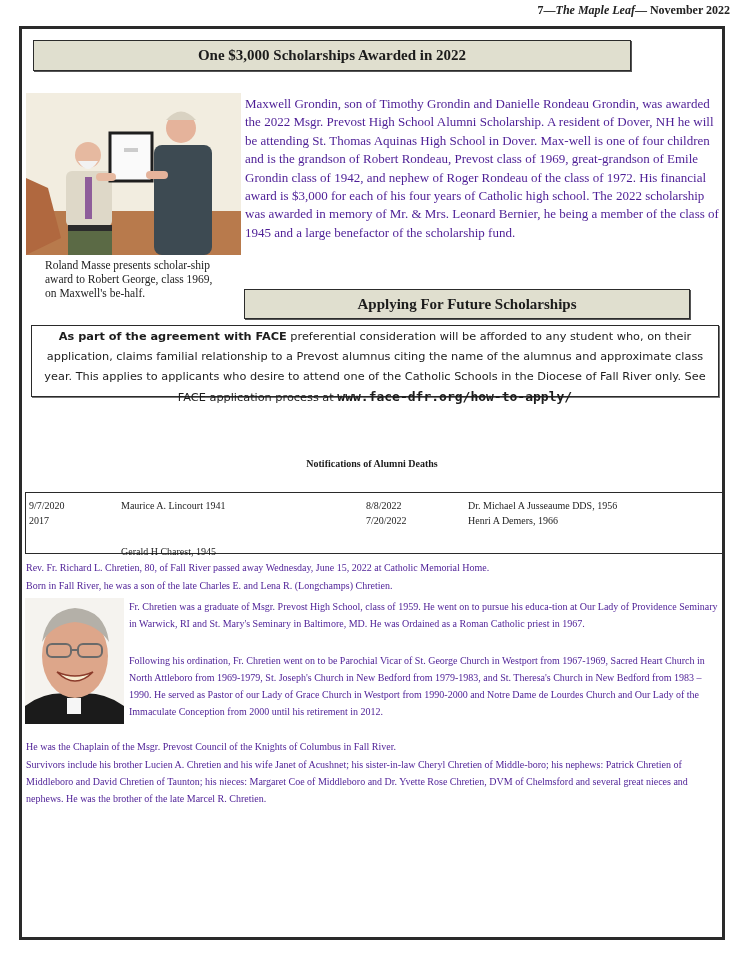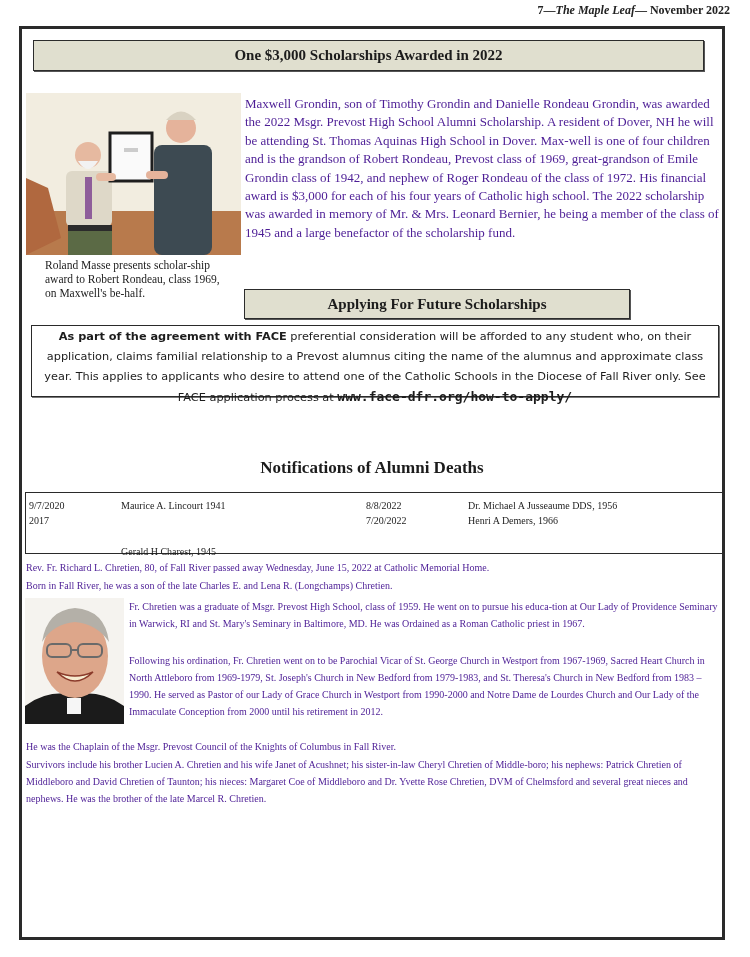--- a/index.html
+++ b/index.html
@@ -17,22 +17,22 @@
       position: absolute; left: 19px; top: 26px; width: 706px; height: 914px;
       border: 3px solid #2a2a2a; box-sizing: border-box;
       border-right-width: 3px; border-bottom-width: 3px;
     }
     .banner {
       position: absolute; background: #e0dfcf; border: 1.5px solid #2c2c2c;
       box-shadow: 1px 1px 0 #555;
       font-family: "Liberation Serif", serif; font-weight: bold;
       text-align: center; color: #1c1c1c; box-sizing: border-box;
     }
-    .banner-1 { left: 33px; top: 40px; width: 671px; height: 31px; font-size: 15px; line-height: 29px; }
-    .banner-2 { left: 244px; top: 289px; width: 386px; height: 30px; font-size: 15px; line-height: 28px; }
+    .banner-1 { left: 33px; top: 40px; width: 598px; height: 31px; font-size: 15px; line-height: 29px; }
+    .banner-2 { left: 244px; top: 289px; width: 446px; height: 30px; font-size: 15px; line-height: 28px; }
 
     .photo-1 {
       position: absolute; left: 26px; top: 93px; width: 215px; height: 162px; overflow: hidden;
       background: linear-gradient(180deg, #f4f0e4 0%, #efe7d8 60%, #b7794f 62%, #b7794f 100%);
     }
     .caption-1 {
       position: absolute; left: 45px; top: 258px; width: 175px;
       font-size: 11.5px; line-height: 14px; color: #222;
     }
     .para-1 {
@@ -44,21 +44,21 @@
       border: 1.5px solid #2a2a2a; box-sizing: border-box;
       font-family: "DejaVu Sans", sans-serif; font-size: 11.3px; line-height: 20px;
       text-align: center; padding-top: 1px; color: #1c1c1c;
       box-shadow: 1px 1px 0 #777;
     }
     .face-box b { font-weight: bold; }
     .face-box .url { font-family: "DejaVu Sans Mono", monospace; font-weight: bold; font-size: 13px; }
 
     .deaths-title {
       position: absolute; left: 0; width: 744px; top: 458px; text-align: center;
-      font-weight: bold; font-size: 17px; color: #1c1c1c;
+      font-weight: bold; font-size: 10px; color: #1c1c1c;
     }
     .deaths-box {
       position: absolute; left: 25px; top: 492px; width: 700px; height: 62px;
       border: 1.5px solid #2a2a2a; box-sizing: border-box;
       font-size: 10px; line-height: 16px;
     }
     .deaths-row { position: absolute; }
     .col-date { position: absolute; }
     .col-name { position: absolute; }
 
@@ -104,21 +104,21 @@
     <path d="M140,27 Q155,10 170,27 Z" fill="#d9d2c2"></path>
     <rect x="128" y="52" width="58" height="110" rx="8" fill="#3d4a52"></rect>
 
     <rect x="84" y="40" width="42" height="48" fill="#fafafa" stroke="#1e1e1e" stroke-width="3"></rect>
     <rect x="98" y="55" width="14" height="4" fill="#ccc"></rect>
 
     <rect x="70" y="80" width="20" height="8" rx="4" fill="#e6b9a0"></rect>
     <rect x="120" y="78" width="22" height="8" rx="4" fill="#e5b39b"></rect>
   </svg>
 </div>
-<div class="caption-1">Roland Masse presents scholar-ship award to Robert Rondeau, class 1969, on Maxwell's be-half.</div>
+<div class="caption-1">Roland Masse presents scholar-ship award to Robert George, class 1969, on Maxwell's be-half.</div>
 
 <div class="para-1">Maxwell Grondin, son of Timothy Grondin and Danielle Rondeau Grondin, was awarded the 2022 Msgr. Prevost High School Alumni Scholarship.  A resident of Dover, NH he will be attending St. Thomas Aquinas High School in Dover.  Max-well is one of four children and is the grandson of Robert Rondeau, Prevost class of 1969, great-grandson of Emile Grondin class of 1942, and nephew of Roger Rondeau of the class of 1972.  His financial award is $3,000 for each of his four years of Catholic high school.  The 2022 scholarship was awarded in memory of Mr. &amp; Mrs. Leonard Bernier, he being a member of the class of 1945 and a large benefactor of the scholarship fund.</div>
 
 <div class="banner banner-2">Applying For Future Scholarships</div>
 
 <div class="face-box">
   <b>As part of the agreement with FACE</b><span> preferential consideration will be afforded to any student who, on their application, claims familial relationship to a Prevost alumnus citing the name of the alumnus and approximate class year.  This applies to applicants who desire to attend one of the Catholic Schools in the Diocese of Fall River only.  See FACE application process at </span><span class="url">www.face-dfr.org/how-to-apply/</span>
 </div>
 
 <div class="deaths-title">Notifications of Alumni Deaths</div>

